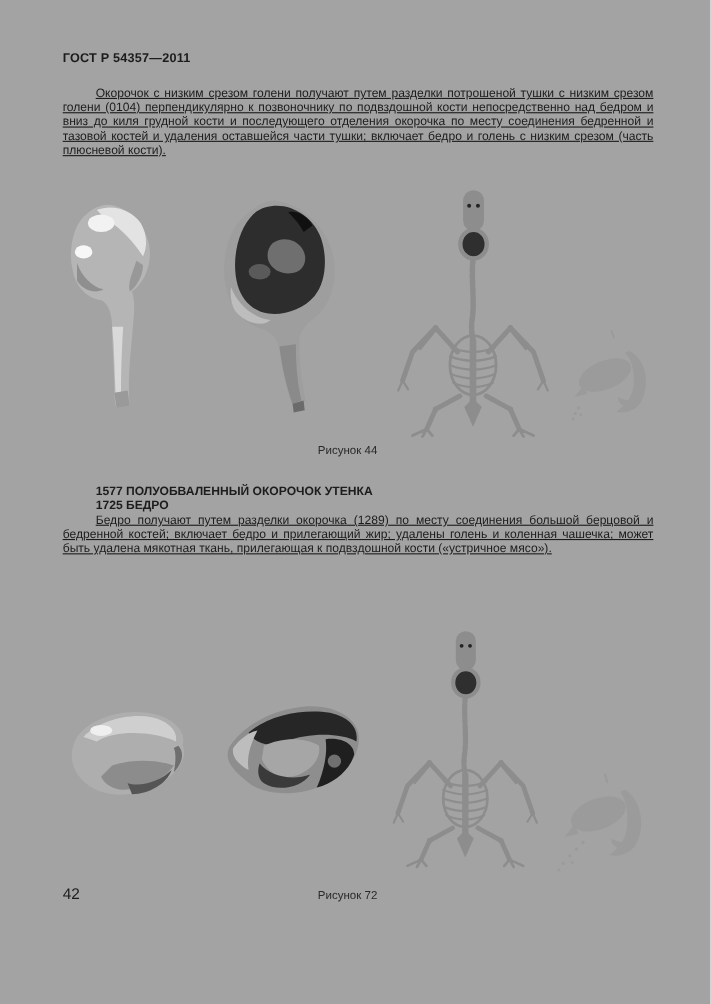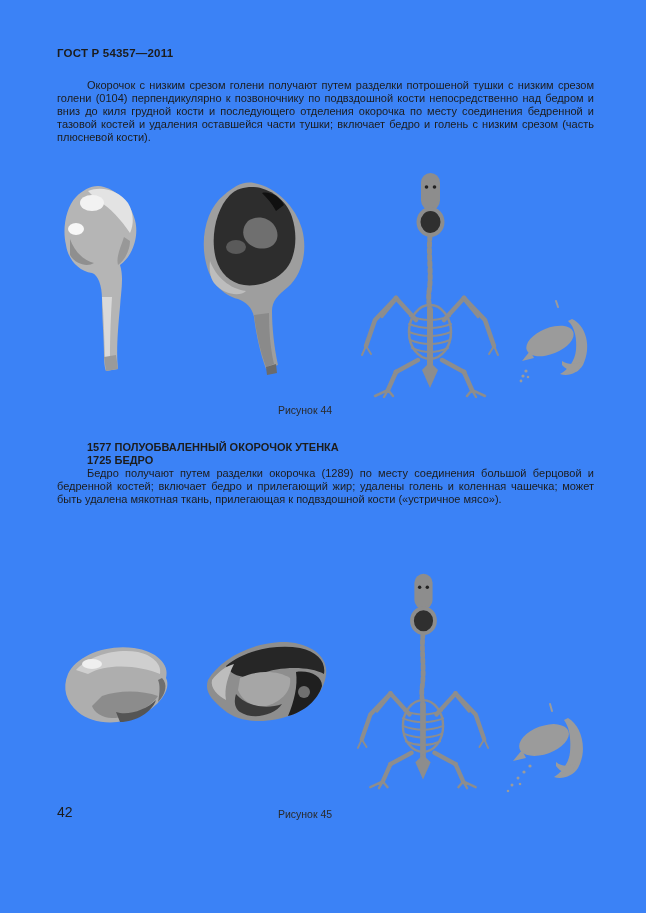--- a/index.html
+++ b/index.html
@@ -1,40 +1,40 @@
 <!DOCTYPE html>
 <html lang="ru"><head>
 <meta charset="utf-8">
 <style>
   html,body{margin:0;padding:0;background:#ffffff;}
   .page{
     position:relative;
     width:646px;height:913px;
-    background:#3b82f6;
+    background:#a3a3a3;
     font-family:"Liberation Sans", sans-serif;
     color:#1c1c1c;
     overflow:hidden;
   }
   .doc-header{
     position:absolute;left:57px;top:47px;
     font-size:11.5px;font-weight:bold;letter-spacing:.2px;
   }
   .text-block{
     position:absolute;left:57px;width:537px;
     font-size:11px;line-height:13px;
     text-align:justify;
   }
   .sec-heading{
     font-weight:bold;text-indent:30px;margin:0;
   }
   .sec-para{
-    margin:0;text-indent:30px;
+    margin:0;text-indent:30px;text-decoration:underline;
   }
   .figure-caption{
-    position:absolute;left:45px;width:520px;
+    position:absolute;left:56px;width:520px;
     text-align:center;font-size:10.5px;color:#2a2a2a;
   }
   .page-number{
     position:absolute;left:57px;top:804px;
     font-size:14px;
   }
   .fig-art{position:absolute;}
   svg{display:block;}
 </style>
 </head>
@@ -196,17 +196,17 @@
       <path d="M56,62 C62,67 70,67 76,62 L72,73 C66,75 60,71 56,66 Z" fill="#9b9b9b"></path>
       <circle cx="30" cy="66" r="1.6" fill="#9b9b9b"></circle>
       <circle cx="24" cy="72" r="1.6" fill="#9b9b9b"></circle>
       <circle cx="18" cy="78" r="1.5" fill="#9b9b9b"></circle>
       <circle cx="12" cy="85" r="1.5" fill="#9b9b9b"></circle>
       <circle cx="20" cy="84" r="1.3" fill="#9b9b9b"></circle>
       <circle cx="8" cy="91" r="1.3" fill="#9b9b9b"></circle>
     </svg>
   </div>
 
-  <div class="figure-caption" style="top:808px;">Рисунок 45</div>
+  <div class="figure-caption" style="top:808px;">Рисунок 72</div>
 
   <div class="page-number">42</div>
 
 </div>
 
 </body></html>

